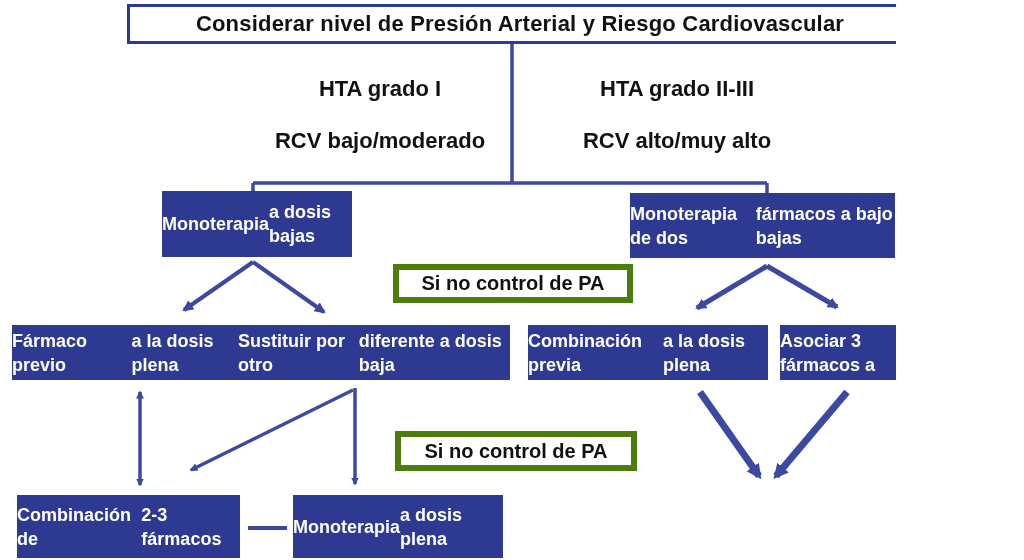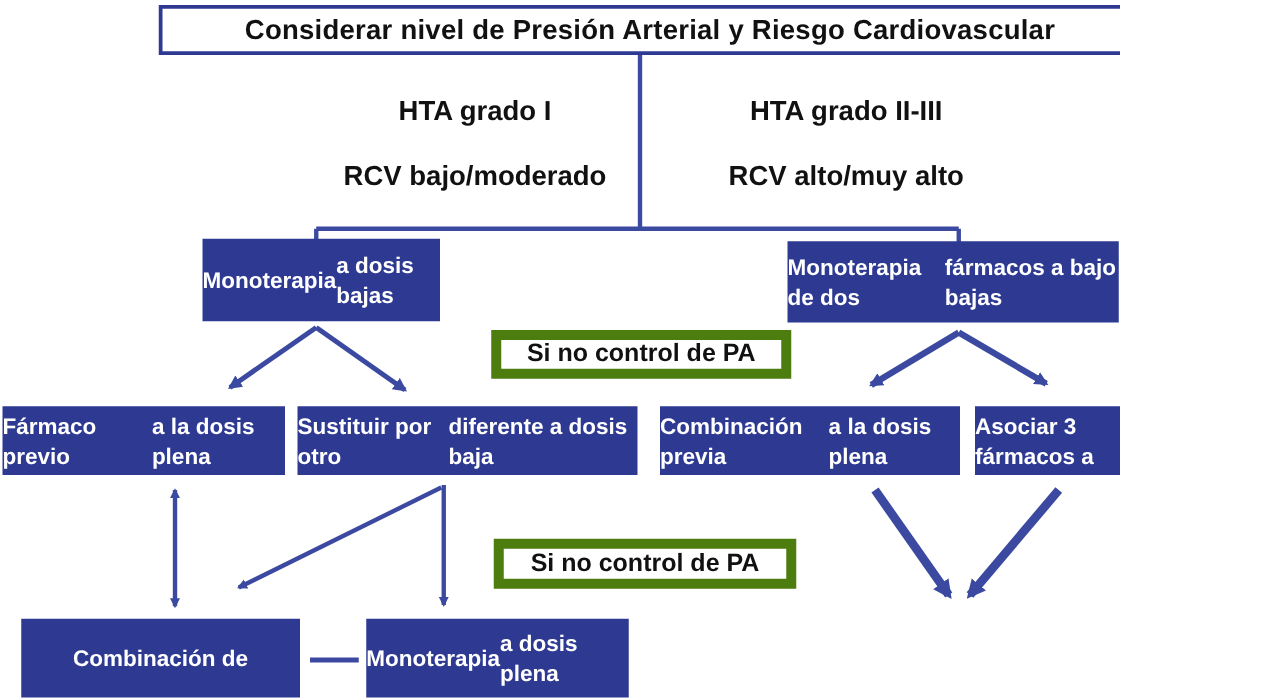--- a/index.html
+++ b/index.html
@@ -18,27 +18,27 @@
   .branch-label{
     top:84px;height:62px;display:flex;flex-direction:column;align-items:center;justify-content:center;
     font-size:22px;font-weight:bold;color:#111111;line-height:28px;text-align:left;gap:24px;
   }
   .navybox{
     background:#2e3a92;color:#ffffff;font-weight:bold;text-align:left;
     display:flex;align-items:center;justify-content:center;
     font-size:18px;line-height:24px;
   }
   .gate{
-    background:#ffffff;border:8px solid #4d7c0f;color:#111111;font-weight:bold;
+    background:#ffffff;border:6px solid #4d7c0f;color:#111111;font-weight:bold;
     display:flex;align-items:center;justify-content:center;font-size:20px;
   }
   .b-mono-bajas{left:162px;top:191px;width:190px;height:66px;}
   .b-comb-dos{left:630px;top:193px;width:265px;height:65px;}
   .gate1{left:393px;top:264px;width:240px;height:39px;}
-  .b-farmaco-previo{left:2px;top:325px;width:226px;height:55px;gap:13px;}
+  .b-farmaco-previo{left:12px;top:325px;width:226px;height:55px;gap:13px;}
   .b-sustituir{left:238px;top:325px;width:272px;height:55px;}
   .b-comb-previa{left:528px;top:325px;width:240px;height:55px;}
   .b-asociar{left:780px;top:325px;width:238px;height:55px;}
   .gate2{left:395px;top:431px;width:242px;height:40px;}
   .b-comb-23{left:17px;top:495px;width:223px;height:63px;}
   .b-mono-plena{left:293px;top:495px;width:210px;height:63px;}
   .b-comb-efectivas{left:615px;top:494px;width:370px;height:59px;font-size:19px;}
 </style>
 </head>
 <body>
@@ -142,19 +142,20 @@
     <span>Asociar  3 fármacos a</span>
     <span>dosis previo</span>
   </div>
 
   <div class="abs gate gate2">
     <span>Si no control de PA</span>
   </div>
 
   <div class="abs navybox b-comb-23">
     <span>Combinación de</span>
+    <span>2-3 fármacos</span>
   </div>
   <div class="abs navybox b-mono-plena">
     <span>Monoterapia</span>
     <span>a dosis plena</span>
   </div>
 
 </div>
 
 </body></html>

